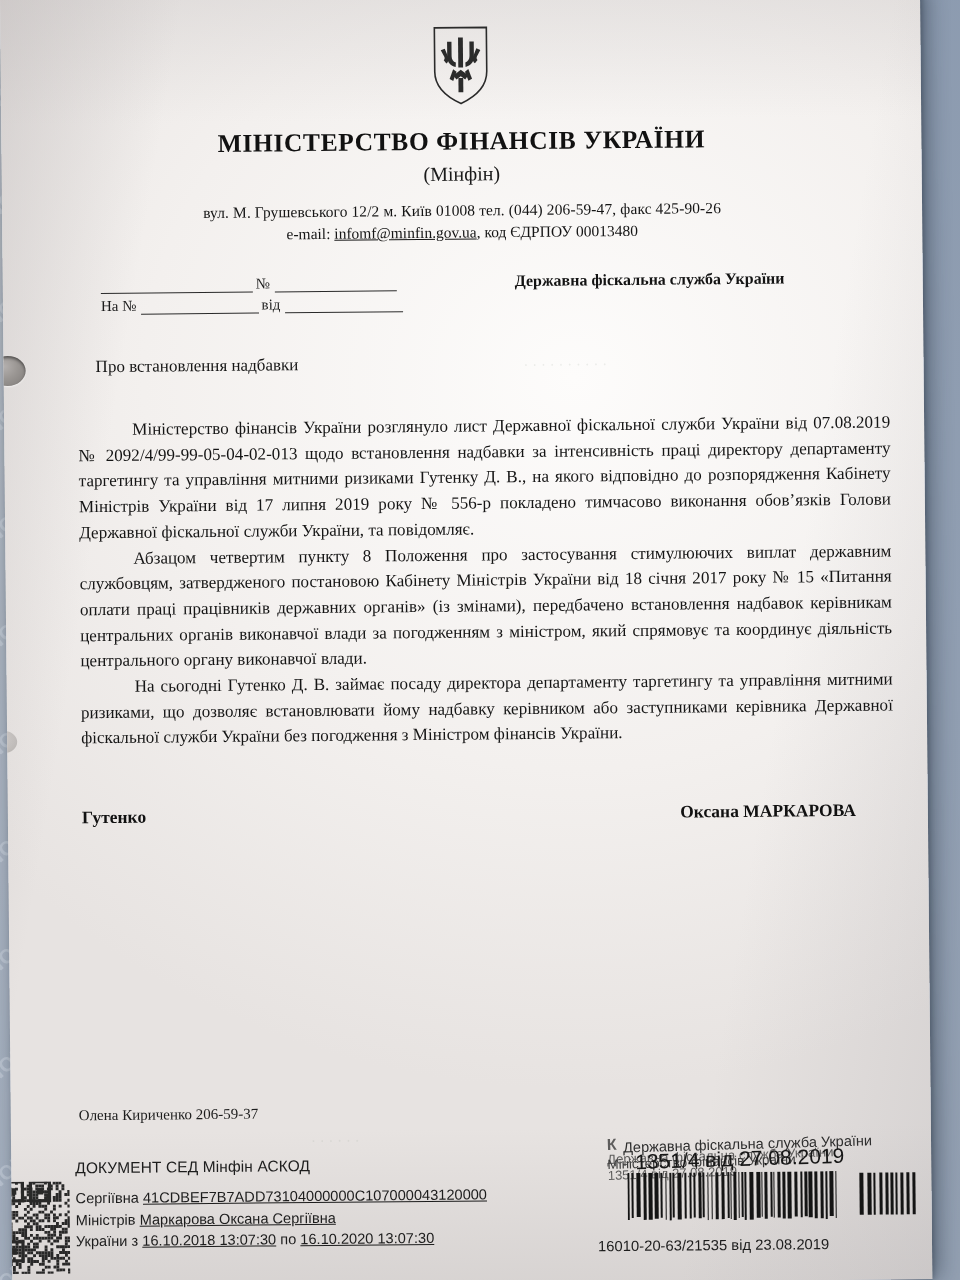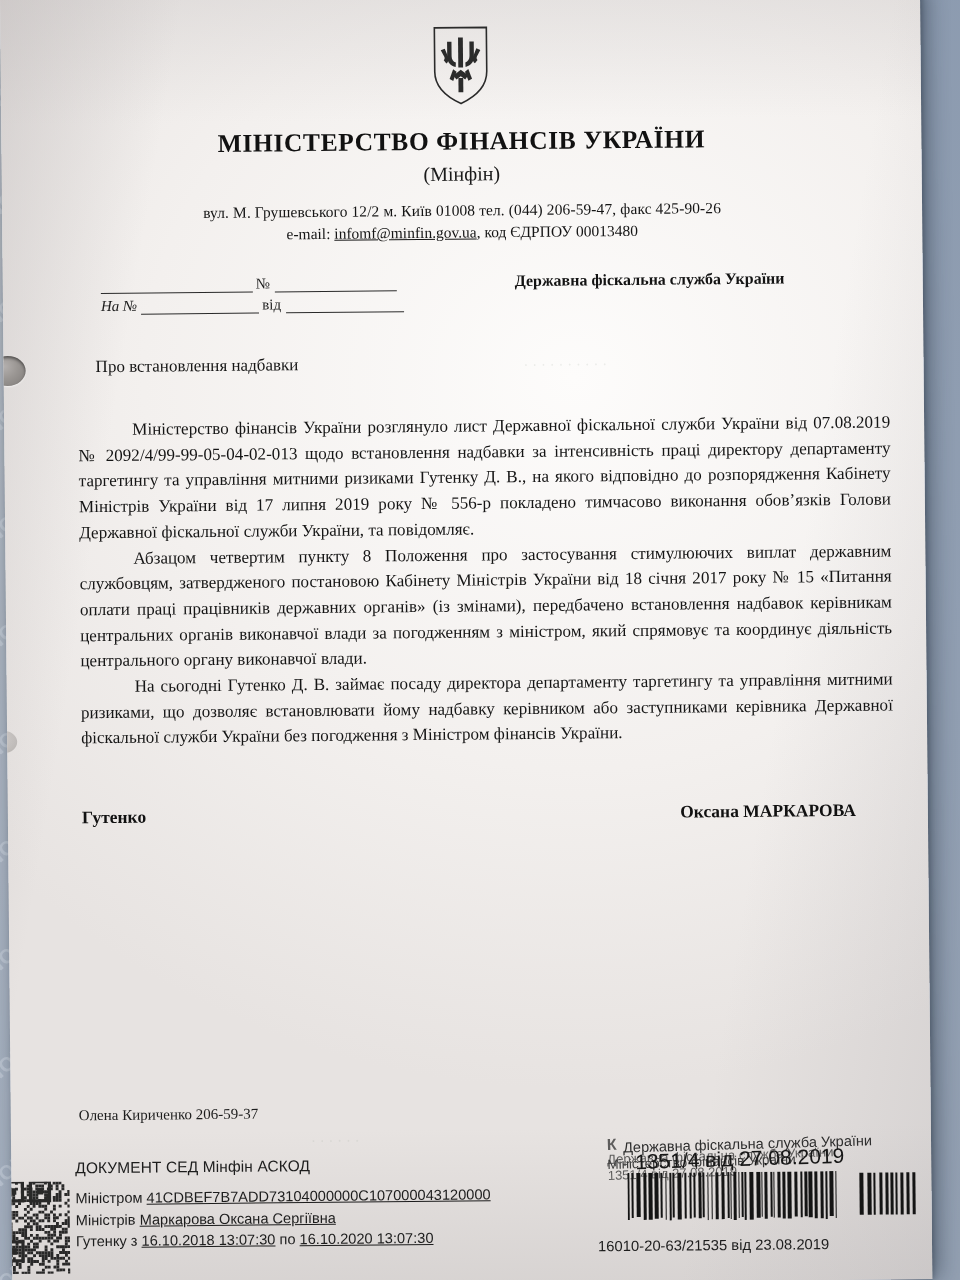--- a/index.html
+++ b/index.html
@@ -158,21 +158,21 @@
     left: 98px;
     top: 278px;
     width: 320px;
     font-size: 15px;
   }
   .ref-row {
     display: flex;
     align-items: flex-end;
     height: 21px;
   }
-  .ref-label { white-space: nowrap; padding-right: 4px; font-style: italic; }
+  .ref-label { white-space: nowrap; padding-right: 4px; }
   .ref-rule {
     border-bottom: 1.4px solid #2a2a2a;
     height: 13px;
   }
   #ref-row-1 .ref-rule-a { width: 152px; }
   #ref-row-1 .ref-rule-b { width: 122px; }
   #ref-row-2 .ref-rule-a { width: 118px; }
   #ref-row-2 .ref-rule-b { width: 118px; }
   .ref-no { font-size: 15px; padding: 0 5px 0 3px; }
 
@@ -439,23 +439,23 @@
 
     <div id="signature-row">
       <div>Гутенко</div>
       <div>Оксана МАРКАРОВА</div>
     </div>
 
     <div id="executor">Олена Кириченко 206-59-37</div>
 
     <div id="askod">
       <div id="askod-title">ДОКУМЕНТ СЕД Мінфін АСКОД</div>
-      <div class="askod-line"><span>Міністром </span><span class="u">41CDBEF7B7ADD73104000000C107000043120000</span></div>
+      <div class="askod-line"><span>Сергіївна </span><span class="u">41CDBEF7B7ADD73104000000C107000043120000</span></div>
       <div class="askod-line"><span>Міністрів </span><span class="u">Маркарова Оксана Сергіївна</span></div>
-      <div class="askod-line"><span>Гутенку з </span><span class="u">16.10.2018 13:07:30</span><span> по </span><span class="u">16.10.2020 13:07:30</span></div>
+      <div class="askod-line"><span>України з </span><span class="u">16.10.2018 13:07:30</span><span> по </span><span class="u">16.10.2020 13:07:30</span></div>
     </div>
 
     <svg id="askod-qr" viewBox="0 0 33 46" aria-hidden="true">
         <rect x="5.80" y="0.00" width="1.45" height="1.45" fill="#1a1a1a"></rect>
         <rect x="8.70" y="0.00" width="1.45" height="1.45" fill="#1a1a1a"></rect>
         <rect x="14.50" y="0.00" width="1.45" height="1.45" fill="#1a1a1a"></rect>
         <rect x="20.30" y="0.00" width="1.45" height="1.45" fill="#1a1a1a"></rect>
         <rect x="24.65" y="0.00" width="1.45" height="1.45" fill="#1a1a1a"></rect>
         <rect x="26.10" y="0.00" width="1.45" height="1.45" fill="#1a1a1a"></rect>
         <rect x="27.55" y="0.00" width="1.45" height="1.45" fill="#1a1a1a"></rect>

